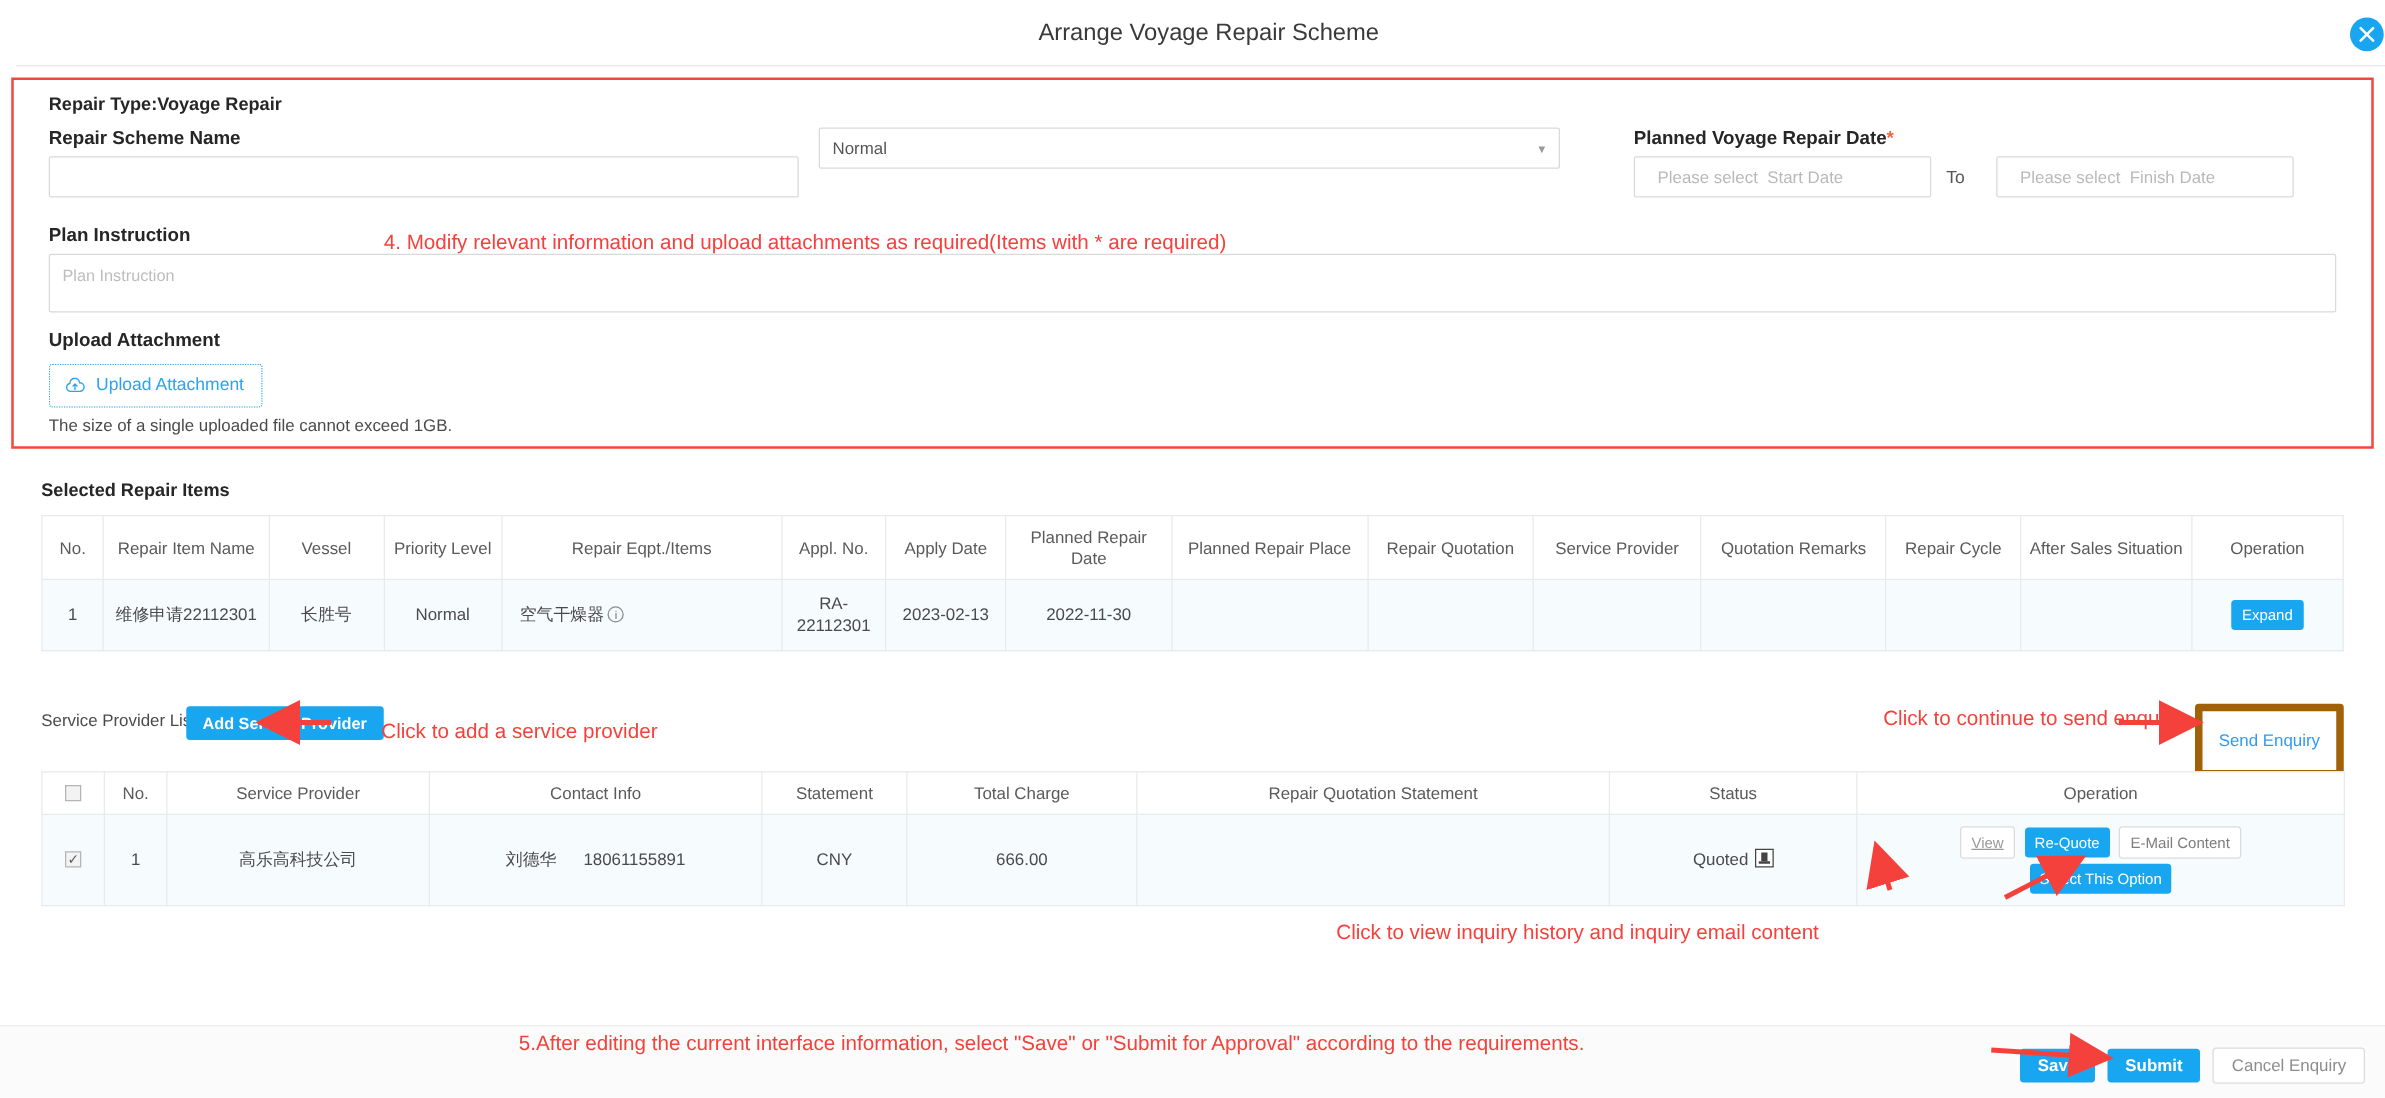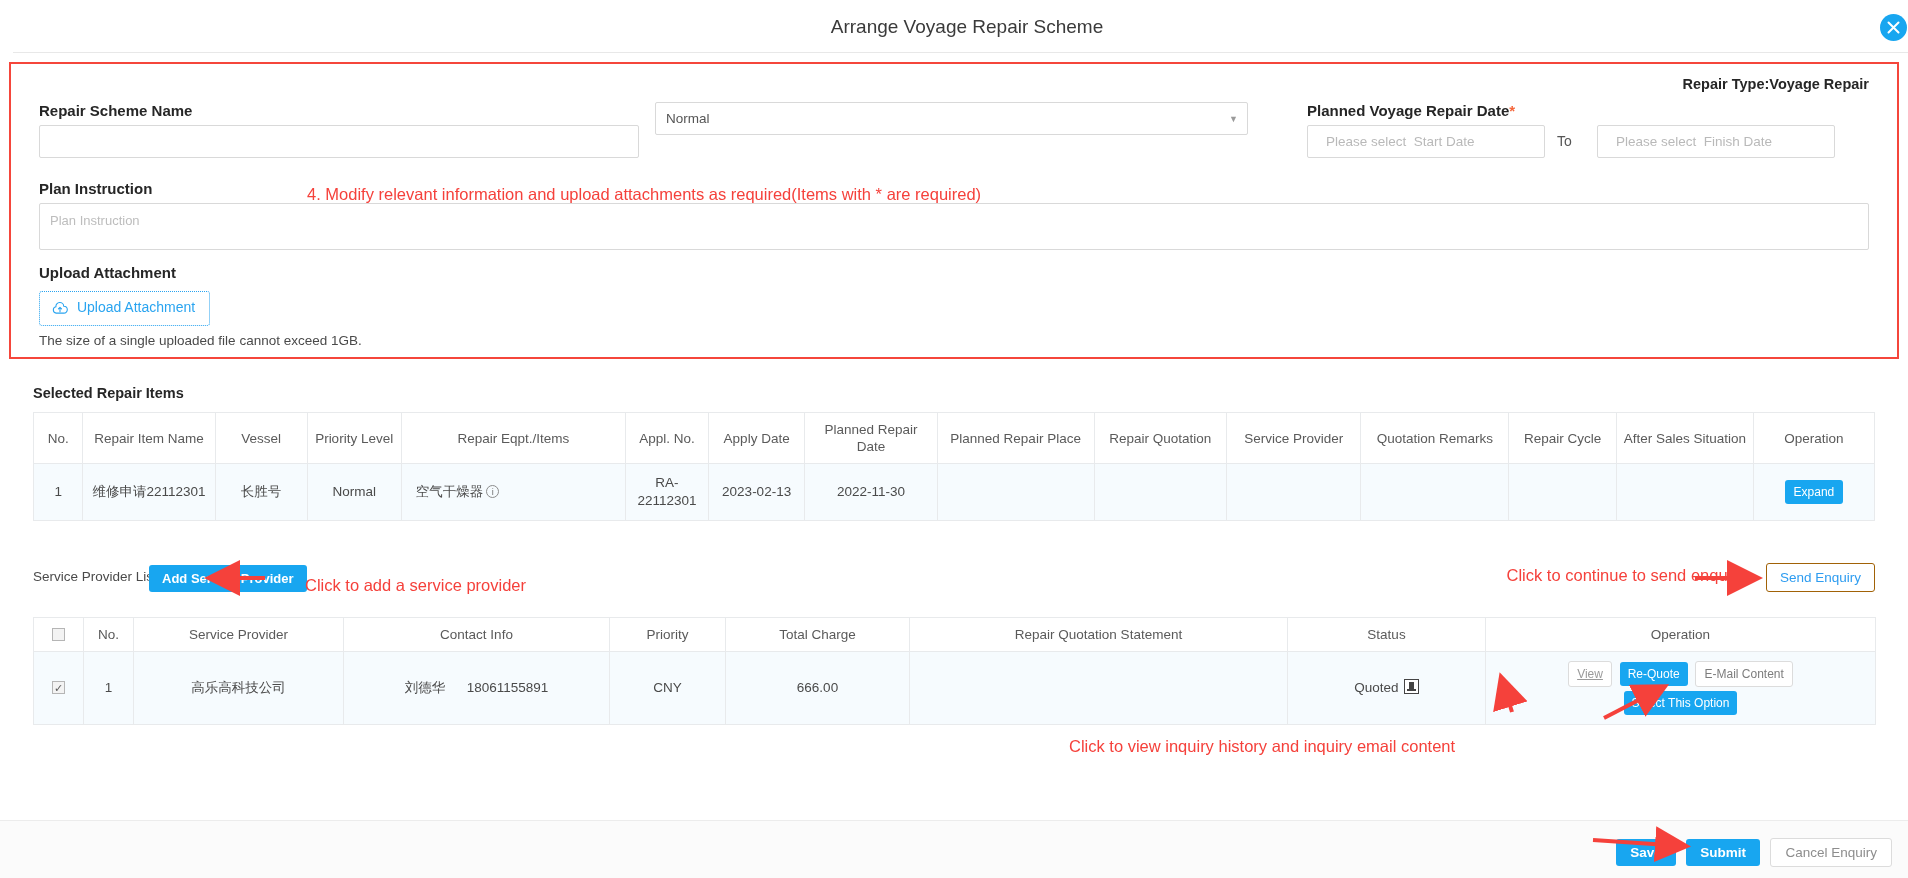--- a/index.html
+++ b/index.html
@@ -28,21 +28,21 @@
   }
   .close-btn svg { position:absolute; left:6px; top:6px; }
 
   
   .form-outline {
     position:absolute; left:9px; top:62px; width:1890px; height:297px;
     border:2px solid #f5463b;
   }
   .form-inner { position:absolute; left:0; top:0; right:0; bottom:0; padding: 12px 28px; }
 
-  .repair-type { font-size:14.5px; font-weight:bold; color:#262626; margin:0 0 10px 0;text-align:right; }
+  .repair-type { font-size:14.5px; font-weight:bold; color:#262626; margin:0 0 10px 0; }
 
   .field-label {
     font-size:15px; font-weight:bold; color:#262626; margin-bottom:6px;
   }
   .req { color:#f5663b; font-weight:bold; }
 
   .row1 { position:relative; height:66px; }
   .col-scheme { position:absolute; left:0; top:0; width:600px; }
   .col-priority { position:absolute; left:616px; top:0; width:593px; }
   .col-date { position:absolute; left:1268px; top:0; width:540px; }
@@ -120,22 +120,22 @@
   }
 
   
   .sp-toolbar { position:absolute; left:33px; top:565px; width:1842px; height:30px; }
   .sp-label { position:absolute; left:0; top:4px; font-size:13.5px; color:#4a4a4a; }
   .btn-add-sp {
     position:absolute; left:116px; top:0; background:#18a6f0; color:#fff;
     font-size:13px; font-weight:bold; padding:6px 13px; border-radius:3px; cursor:pointer;
   }
   .btn-send-enq {
-    position:absolute; right:0; top:-2px; border:1px solid #a16207; color:#2d9cf0;
-    background:#fff; font-size:13.5px; padding:6px 13px; border-radius:3px; cursor:pointer;
+    position:absolute; right:0; top:-2px; border:6px solid #a16207; color:#2d9cf0;
+    background:#fff; font-size:13.5px; padding:16px 13px; border-radius:3px; cursor:pointer;
   }
   .anno-add { position:absolute; left:272px; top:11px; font-size:16.5px; color:#f5413b; white-space:nowrap; }
   .anno-send { position:absolute; right:130px; top:1px; font-size:16.5px; color:#f5413b; white-space:nowrap; }
 
   .chk {
     display:inline-block; width:13px; height:13px; border:1px solid #b5b5b5;
     background:#f3f3f3; vertical-align:-2px; cursor:pointer;
   }
   .chk.checked { position:relative; }
   .chk.checked::after {
@@ -338,21 +338,21 @@
       <col style="width:390px">
     </colgroup>
     <thead>
       <tr>
         <th>
           <span class="chk"></span>
         </th>
         <th>No.</th>
         <th>Service Provider</th>
         <th>Contact Info</th>
-        <th>Priority</th>
+        <th>Statement</th>
         <th>Total Charge</th>
         <th>Repair Quotation Statement</th>
         <th>Status</th>
         <th>Operation</th>
       </tr>
     </thead>
     <tbody>
       <tr style="height:58px;">
         <td>
           <span class="chk checked"></span>
@@ -386,20 +386,21 @@
 
   <div class="anno-history">Click to view inquiry history and inquiry email content</div>
 
   <div class="footer">
     <div class="footer-btns">
       <span class="fbtn primary">Save</span>
       <span class="fbtn primary">Submit</span>
       <span class="fbtn plain">Cancel Enquiry</span>
     </div>
   </div>
+  <div class="anno-5">5.After editing the current interface information, select "Save" or "Submit for Approval" according to the requirements.</div>
 
   <svg class="arrows">
     <defs>
       <marker id="ah" markerWidth="9" markerHeight="9" refX="7" refY="4.5" orient="auto">
         <path d="M0,0 L9,4.5 L0,9 Z" fill="#f5413b"></path>
       </marker>
     </defs>
 
     <line x1="265" y1="578" x2="212" y2="578" stroke="#f5413b" stroke-width="4" marker-end="url(#ah)"></line>
 

